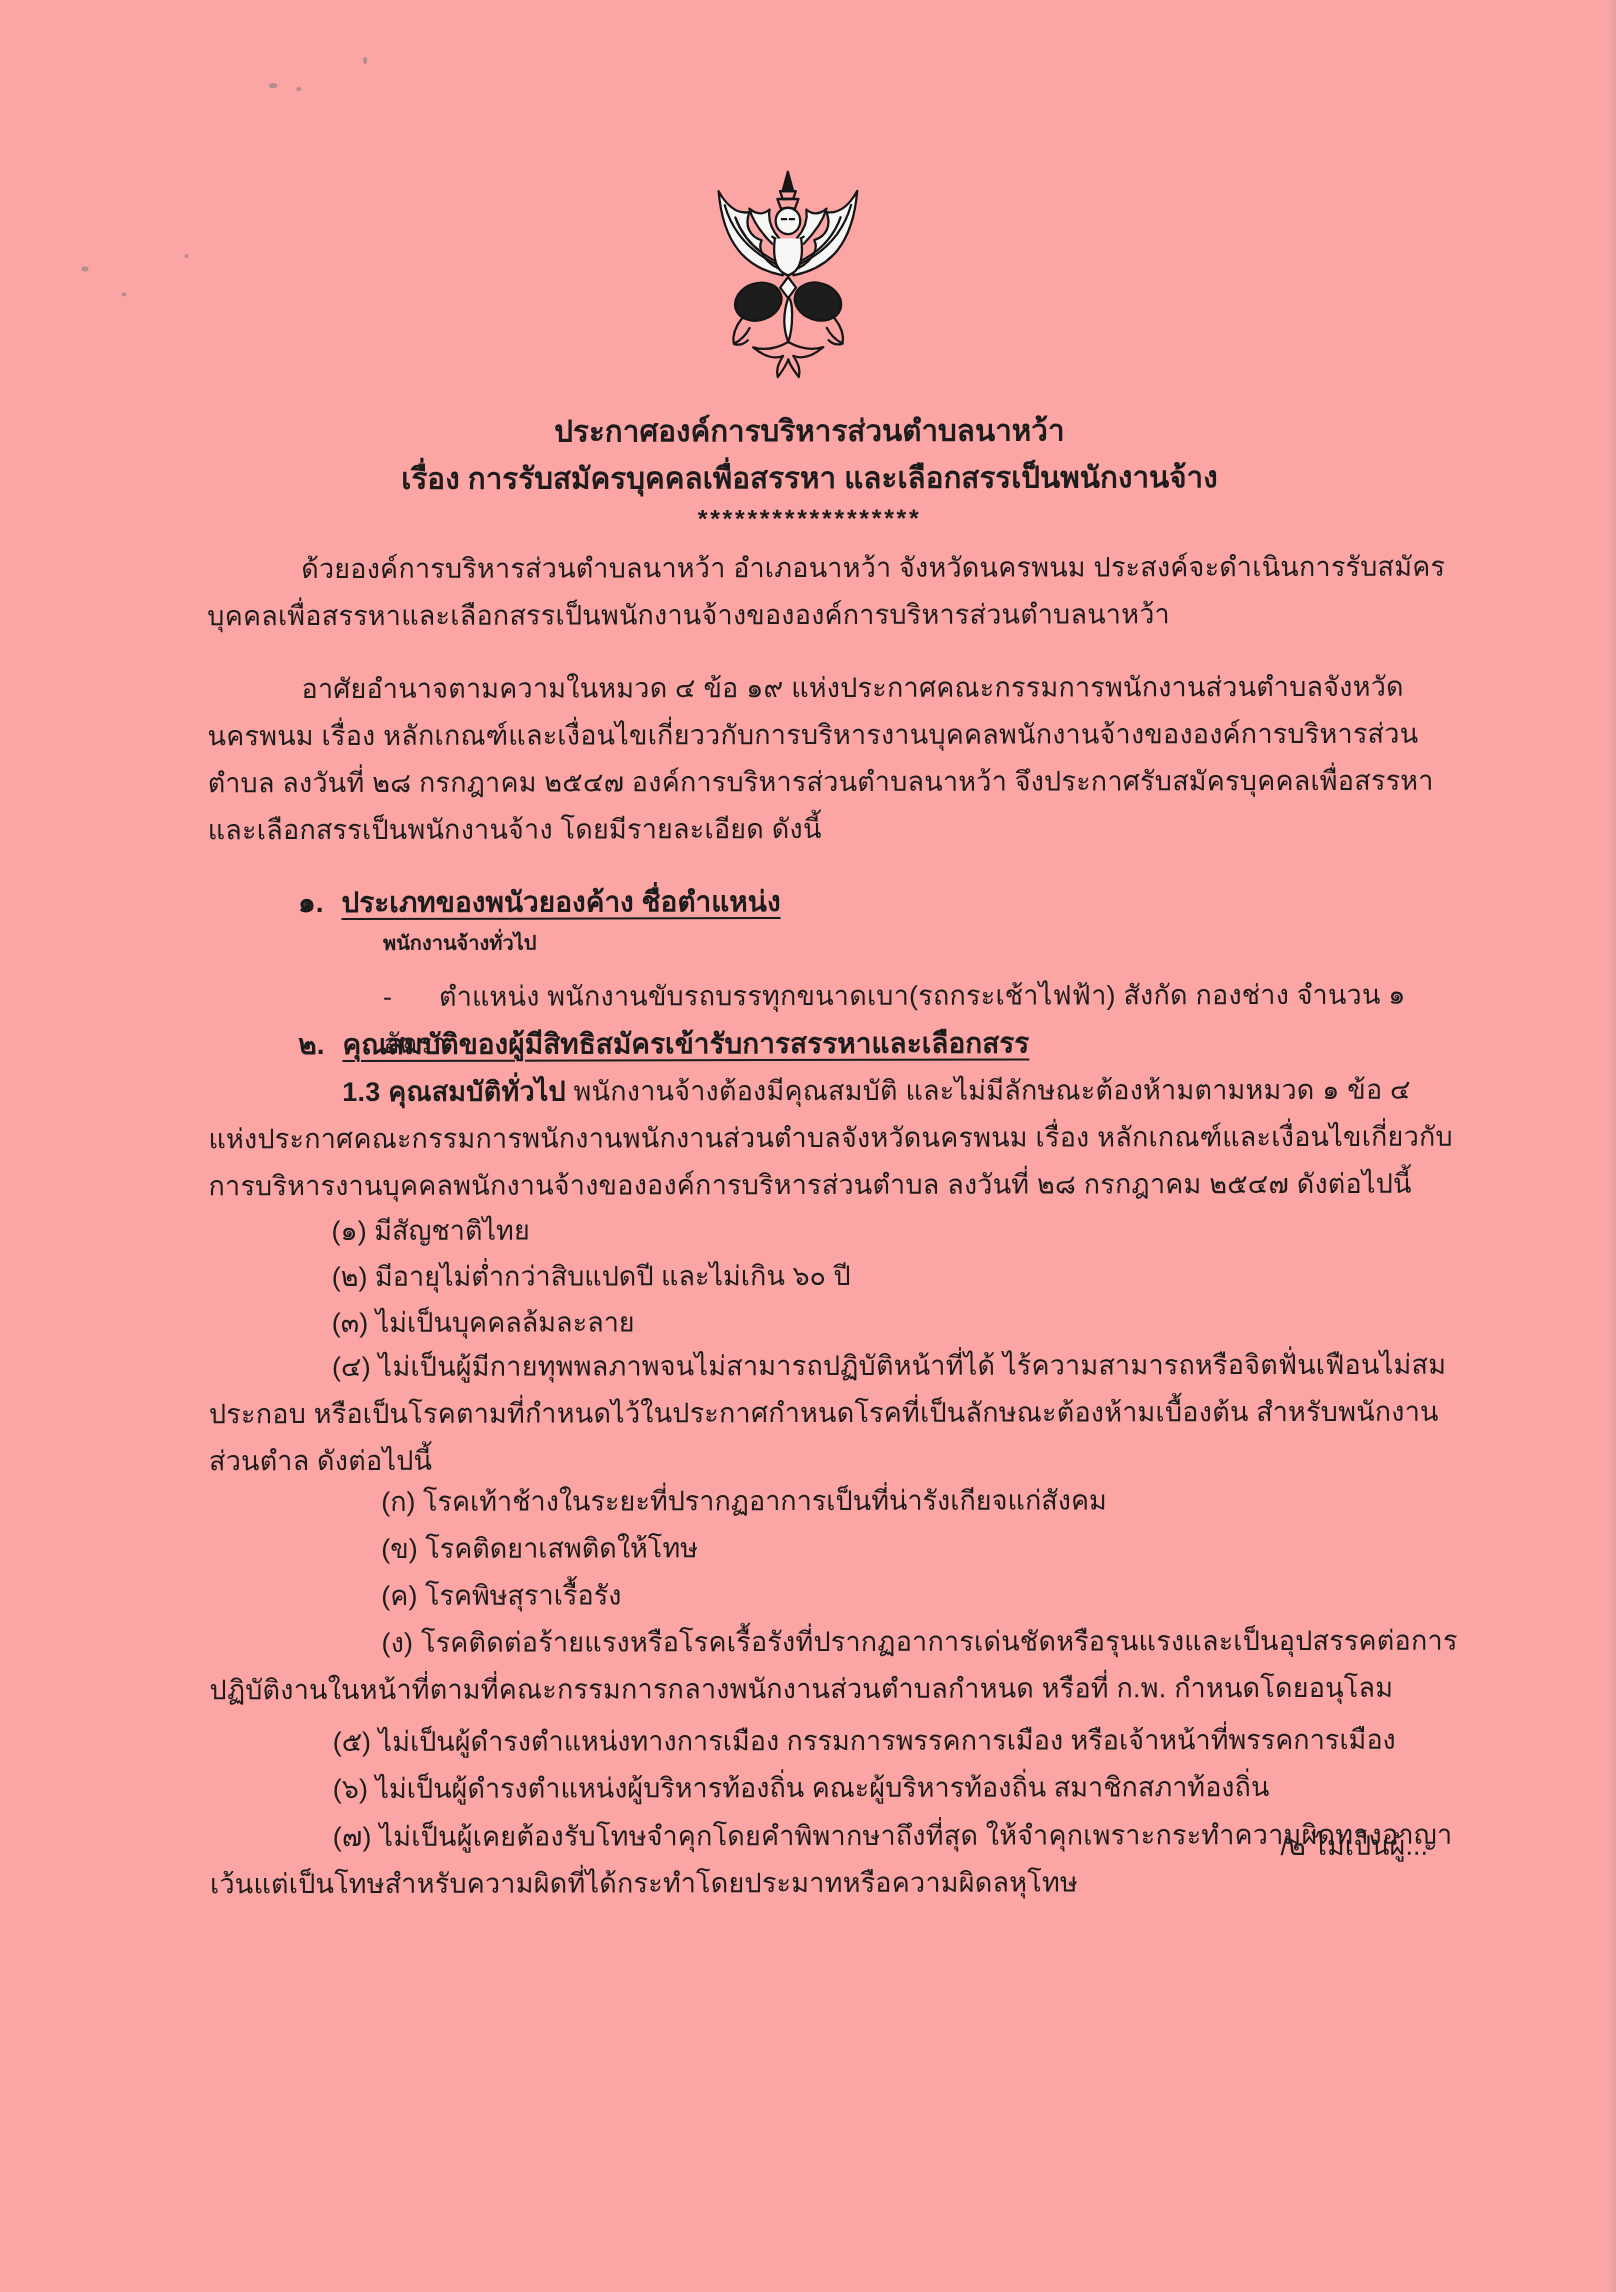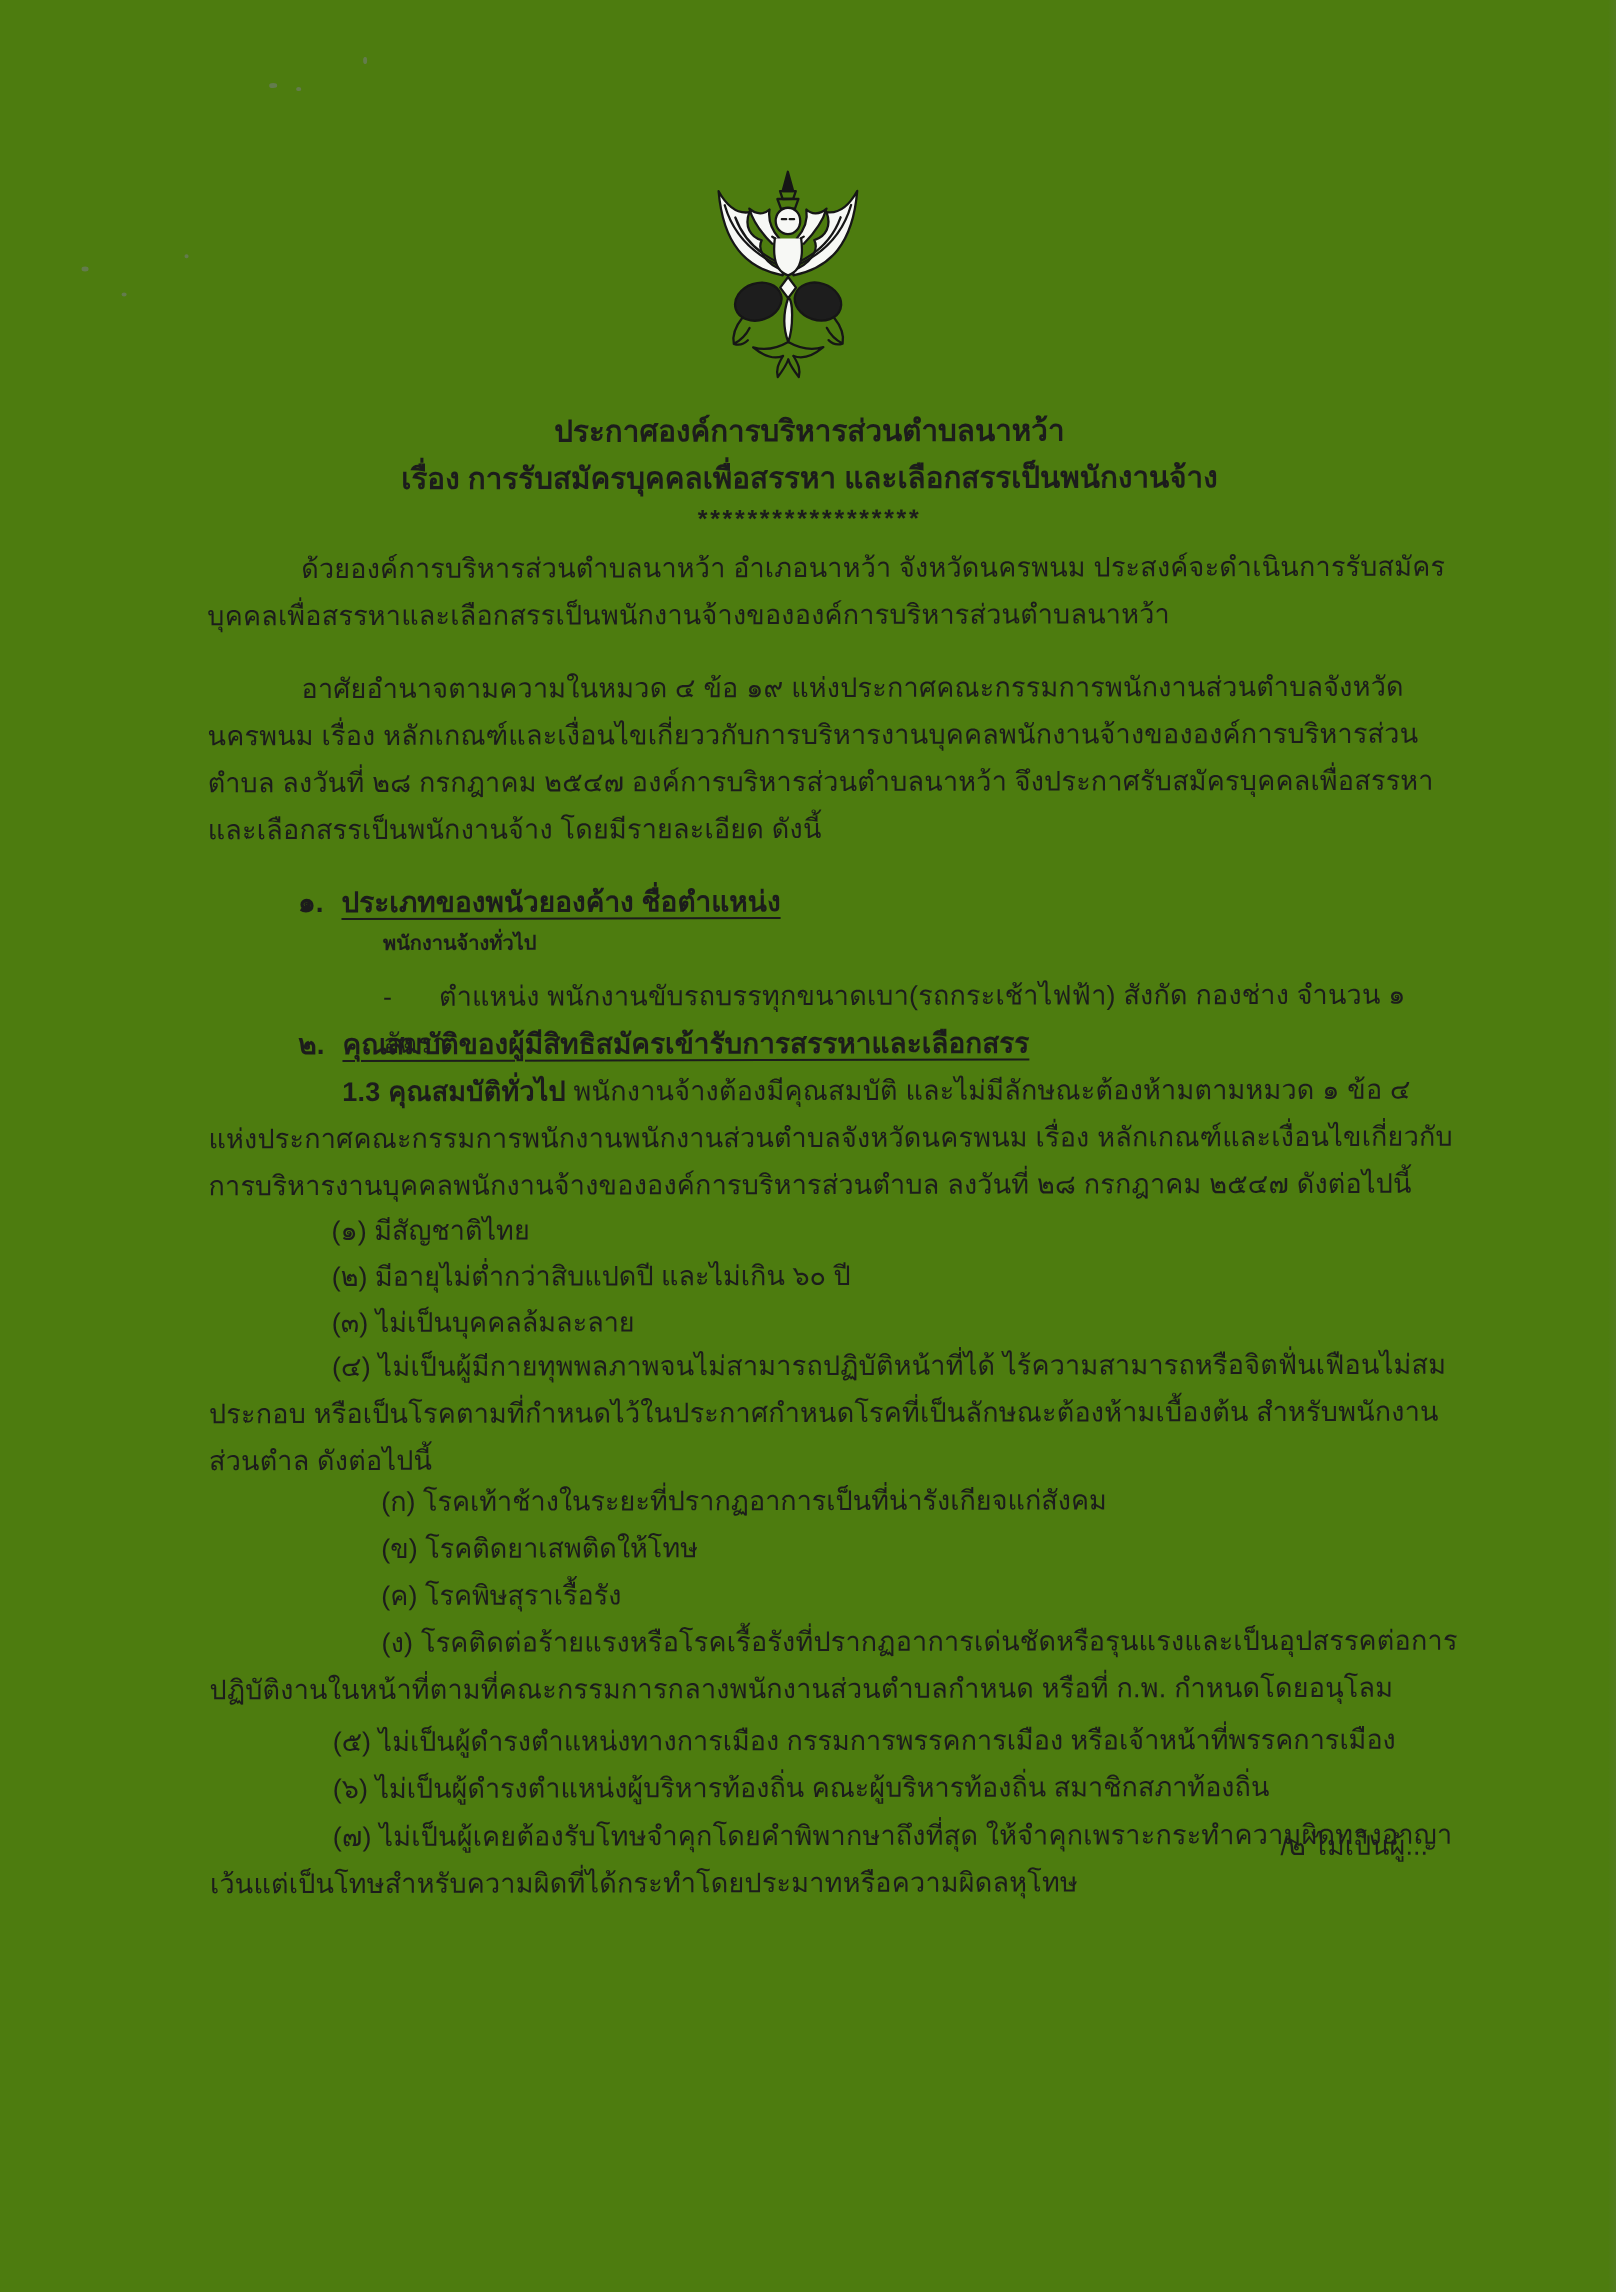--- a/index.html
+++ b/index.html
@@ -1,20 +1,20 @@
 <!DOCTYPE html>
 <html style="font-size:14.3px"><head>
 <meta charset="utf-8">
 <style>
   html,body{margin:0;padding:0;background:#d9dad8;}
   .page{
     position:relative;
     width:1617px;height:2293px;
     margin:0 auto;
-    background:#4d7c0f;
+    background:#fca5a5;
     overflow:hidden;
     font-family:"Liberation Sans", sans-serif;
     color:#1c1c1c;
   }
   
   .page::after{
     content:"";position:absolute;top:0;right:0;width:9px;height:100%;
     background:linear-gradient(to right, rgba(0,0,0,0), rgba(110,115,112,0.18));
     pointer-events:none;
   }

